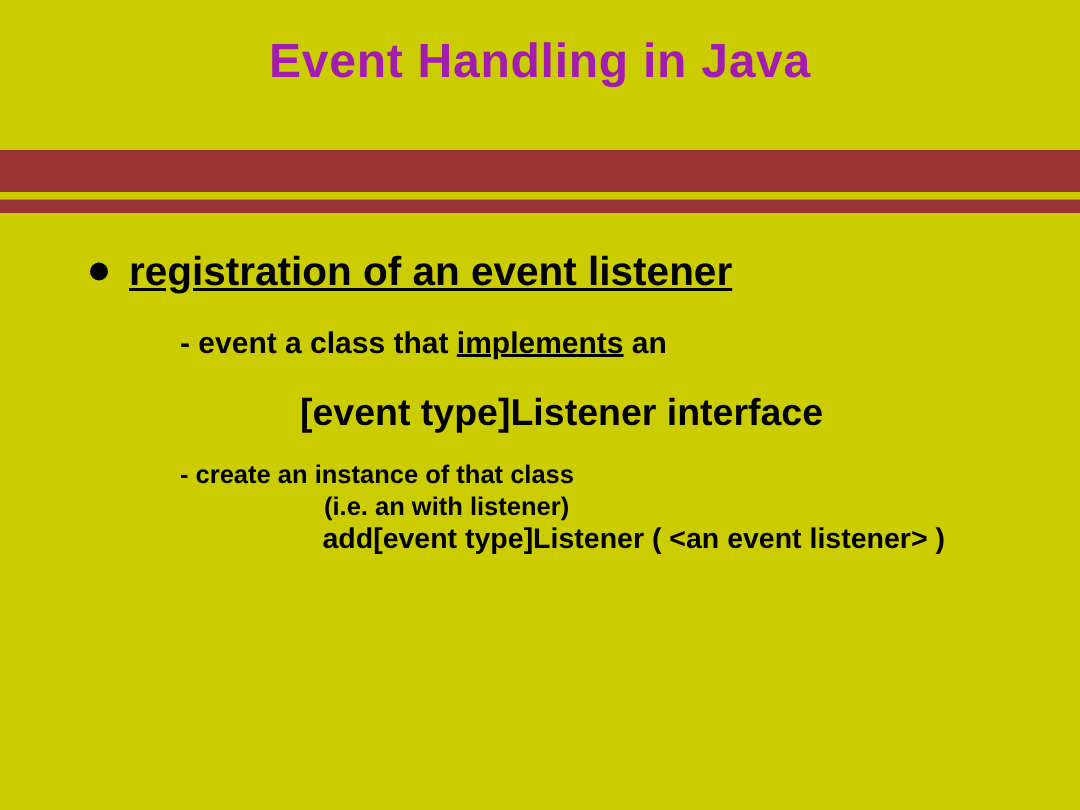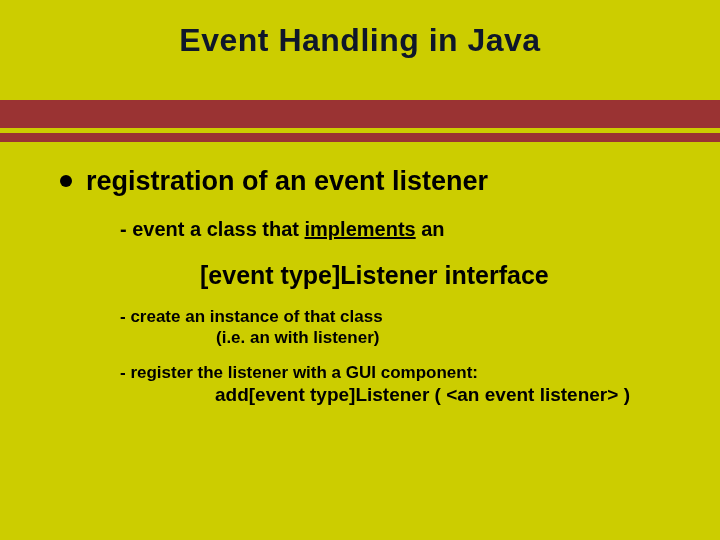--- a/index.html
+++ b/index.html
@@ -19,21 +19,21 @@
   }
   .title {
     position: absolute;
     top: 22px;
     left: 0;
     width: 100%;
     text-align: center;
     font-size: 32px;
     font-weight: 900;
     font-family: "Arial Black", Arial, sans-serif;
-    color: #0f172a;
+    color: #a21caf;
     letter-spacing: 0.5px;
   }
   .rule-top {
     position: absolute;
     top: 100px;
     left: 0;
     width: 100%;
     height: 28px;
     background: #9a3333;
   }
@@ -49,20 +49,21 @@
     position: absolute;
     top: 165px;
     left: 60px;
     right: 30px;
     color: #000;
   }
   .bullet-row {
     display: flex;
     align-items: flex-start;
     gap: 14px;
+    text-decoration: underline;
   }
   .bullet {
     width: 12px;
     height: 12px;
     background: #000;
     border-radius: 50%;
     flex: 0 0 auto;
     margin-top: 10px;
   }
   .bullet-text {
@@ -131,19 +132,18 @@
       <span>- event a class that </span><span class="underline">implements</span><span> an</span>
     </div>
 
     <div class="code-line">[event type]Listener interface</div>
 
     <div class="sub2">
       <span>- create an instance of that class</span><br>
       <span class="indent">(i.e. an with listener)</span>
     </div>
 
-    <div class="sub2">- register the listener with a GUI component:</div>
 
     <div class="code-line2">add[event type]Listener ( &lt;an event listener&gt; )</div>
 
   </div>
 
 </div>
 
 </body></html>

